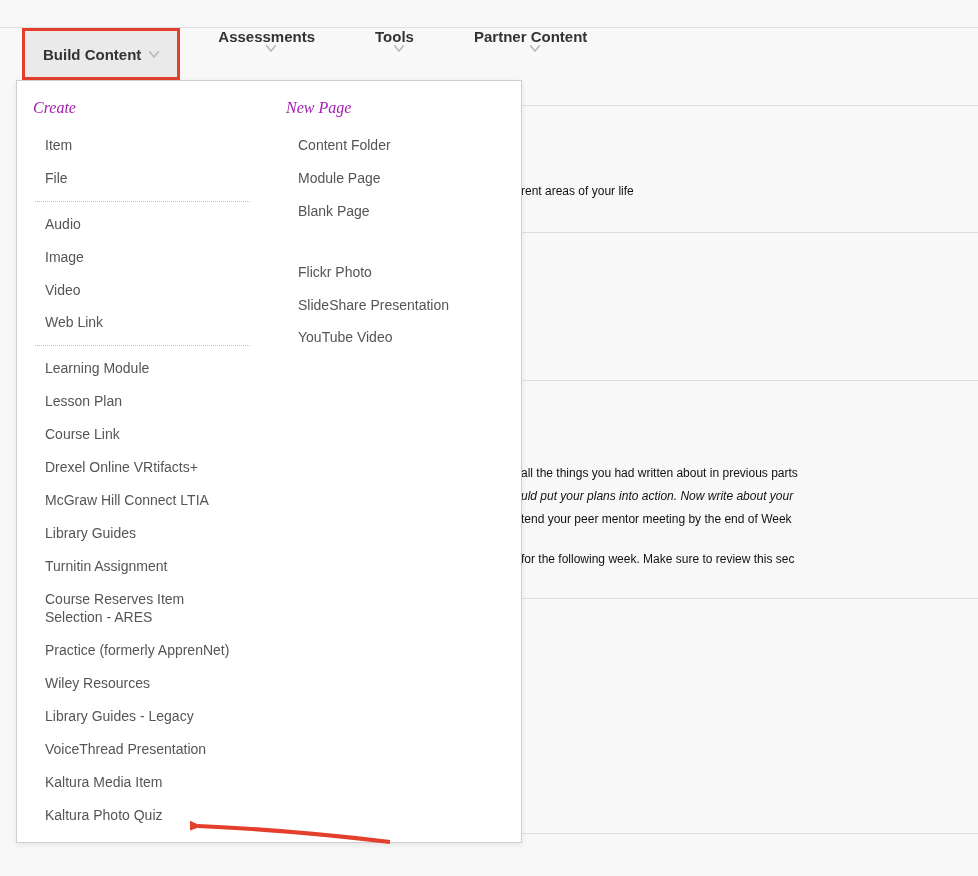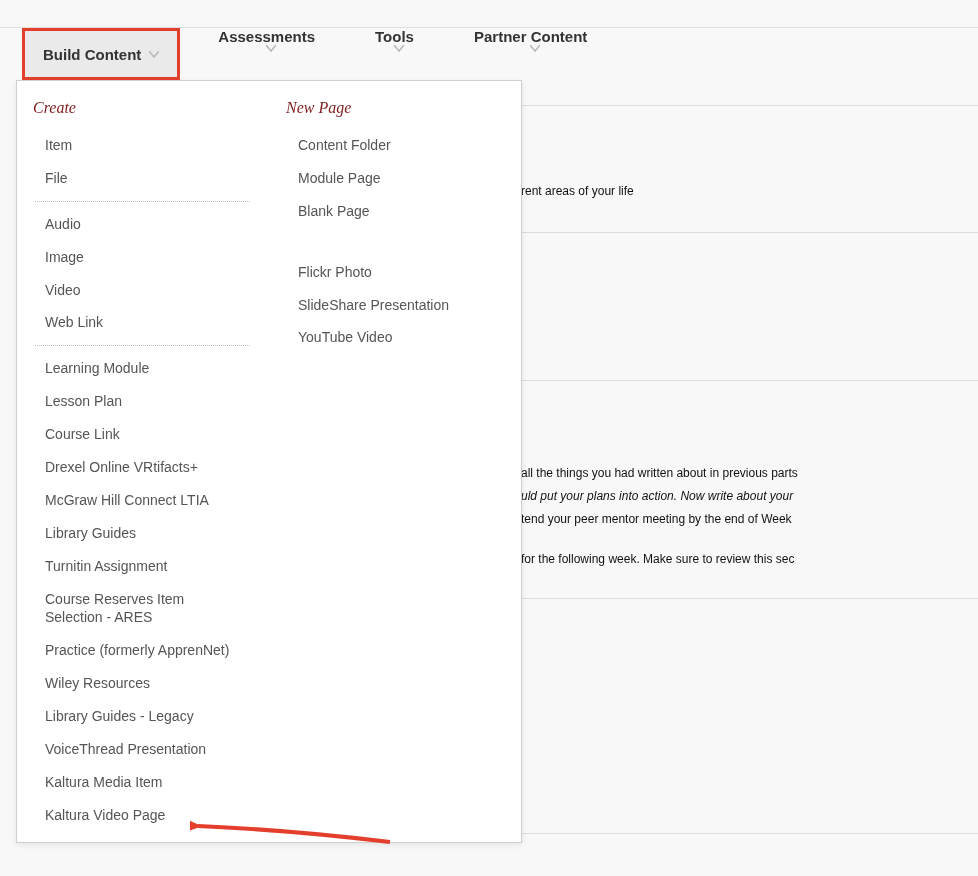--- a/index.html
+++ b/index.html
@@ -77,21 +77,21 @@
       border-right: 0;
       padding-right: 10px;
     }
     .col.right {
       padding-left: 20px;
     }
     .section-title {
       font-family: Georgia, "Times New Roman", serif;
       font-style: italic;
       font-size: 16px;
-      color: #7f1d1d;
+      color: #a21caf;
       margin-bottom: 12px;
       padding-left: 2px;
     }
     .menu-item {
       font-size: 14px;
       color: #555;
       padding: 7px 4px 7px 14px;
       cursor: pointer;
       line-height: 1.35;
     }
@@ -184,21 +184,21 @@
     <div class="menu-item">Drexel Online VRtifacts+</div>
     <div class="menu-item">McGraw Hill Connect LTIA</div>
     <div class="menu-item">Library Guides</div>
     <div class="menu-item">Turnitin Assignment</div>
     <div class="menu-item" style="max-width:180px;">Course Reserves Item Selection - ARES</div>
     <div class="menu-item">Practice (formerly ApprenNet)</div>
     <div class="menu-item">Wiley Resources</div>
     <div class="menu-item">Library Guides - Legacy</div>
     <div class="menu-item">VoiceThread Presentation</div>
     <div class="menu-item">Kaltura Media Item</div>
-    <div class="menu-item">Kaltura Video Page</div>
+    <div class="menu-item">Kaltura Photo Quiz</div>
   </div>
   <div class="col right">
     <div class="section-title">New Page</div>
     <div class="menu-item">Content Folder</div>
     <div class="menu-item">Module Page</div>
     <div class="menu-item">Blank Page</div>
 
     <div class="section-gap"></div>
 
     <div class="menu-item">Flickr Photo</div>

